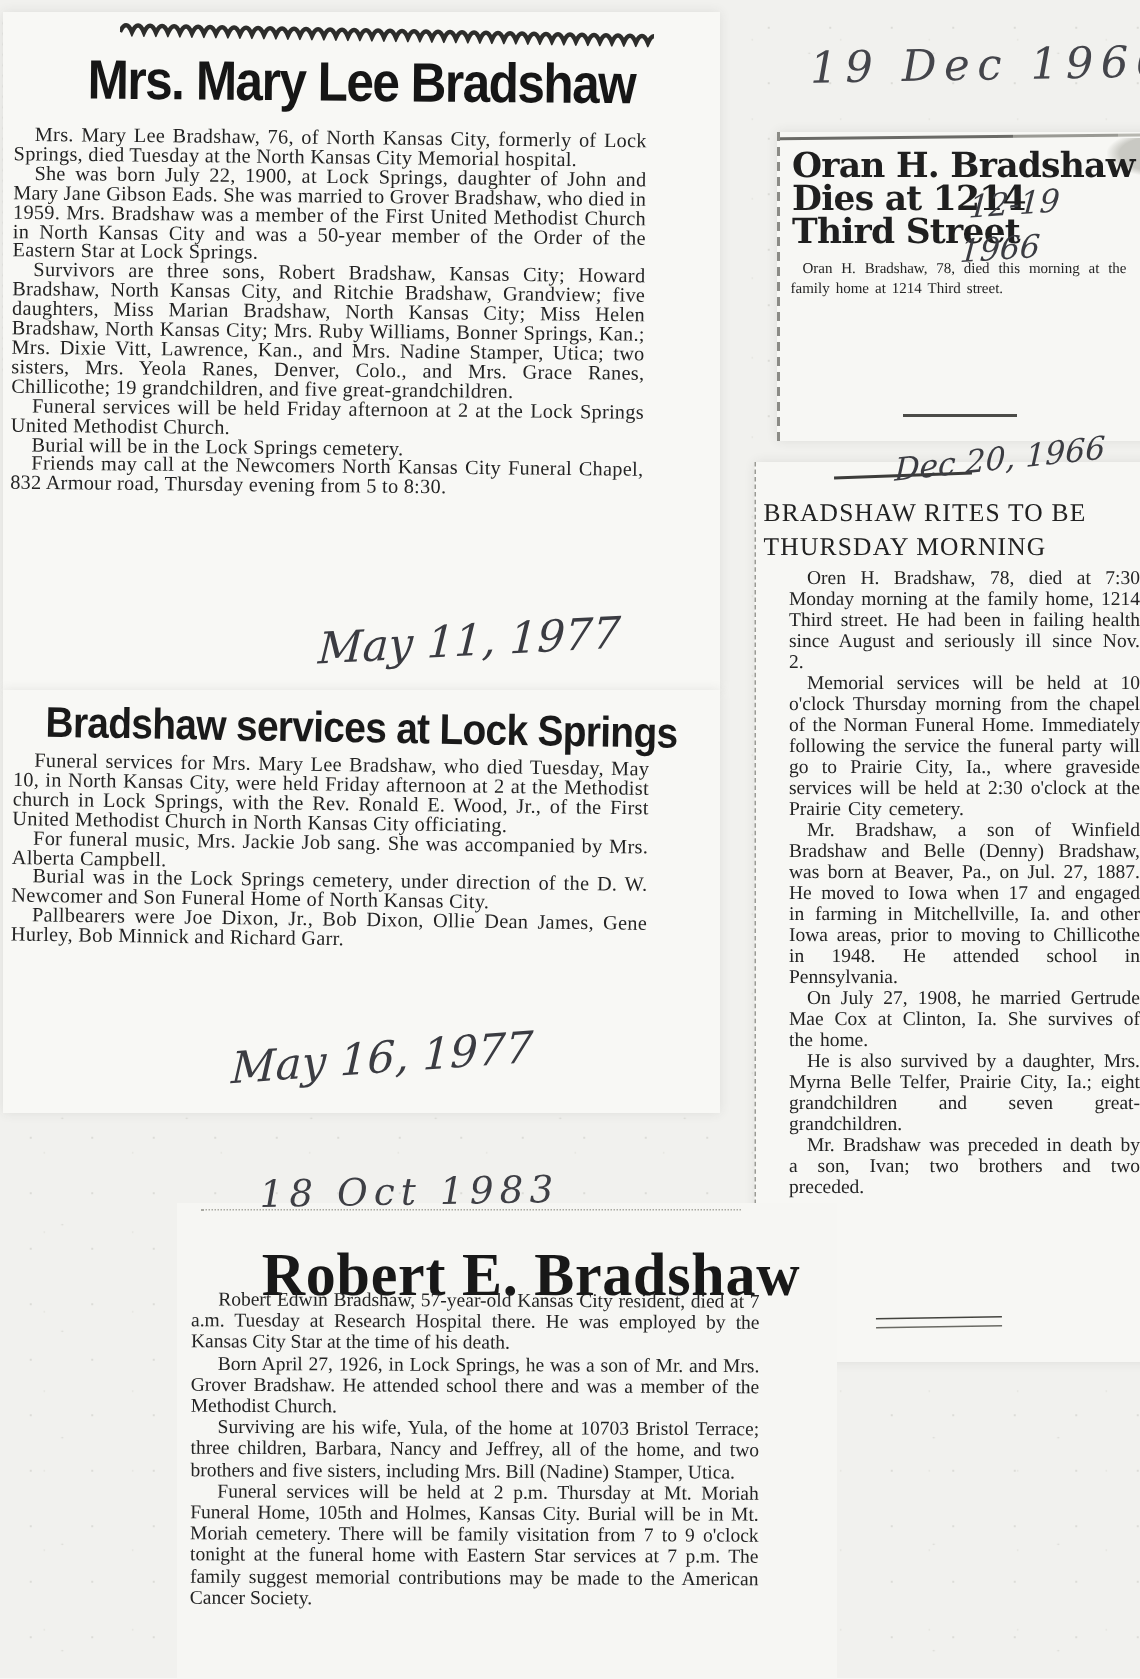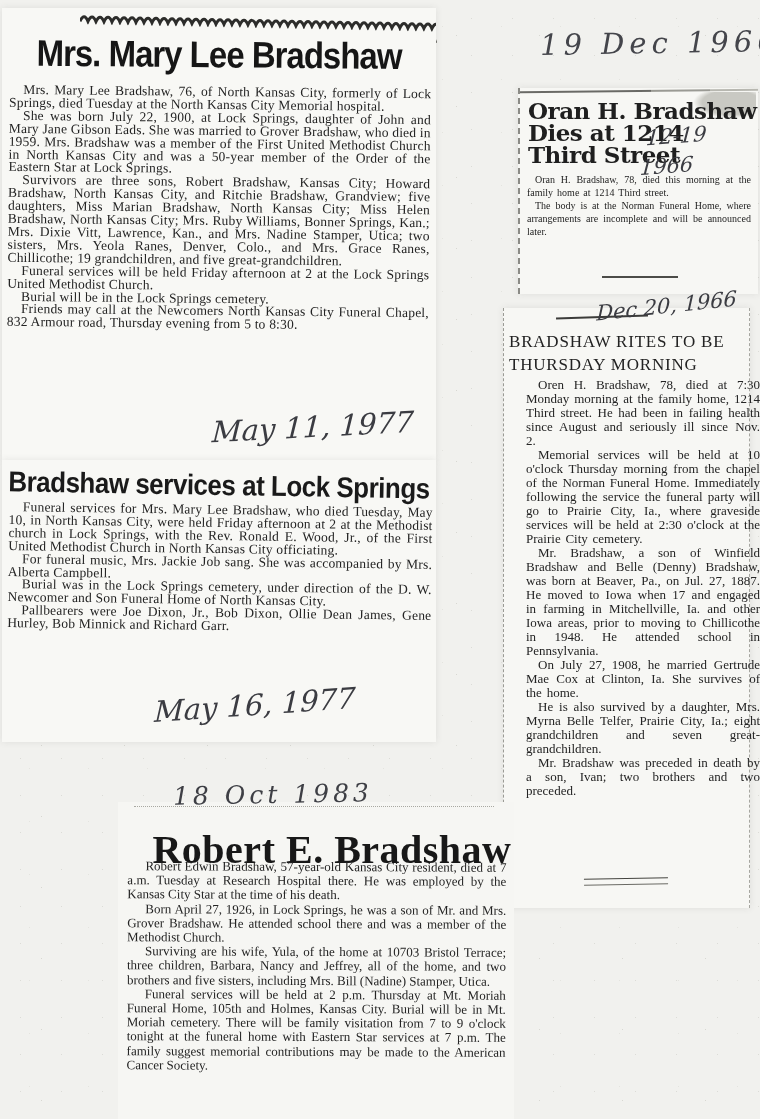--- a/index.html
+++ b/index.html
@@ -7,21 +7,21 @@
     position:relative;width:760px;height:1119px;overflow:hidden;
     background-color:#f1f1ee;
     background-image:
       radial-gradient(#dcdcd7 0.6px, transparent 0.9px),
       radial-gradient(#e4e4df 0.5px, transparent 0.8px),
       radial-gradient(#d8d8d2 0.5px, transparent 0.8px);
     background-size:41px 37px, 59px 53px, 83px 71px;
     font-family:"Liberation Serif", serif;
     color:#262626;
   }
-  .clip{position:absolute;background:#f8f8f5;box-shadow:0 0 7px rgba(60,60,55,0.10);}
+  .clip{position:absolute;background:#f8f8f5;box-shadow:0 0 7px rgba(60,60,55,0.10);padding-left:44px;}
   .body-text{position:absolute;text-align:justify;color:#242424;}
   .body-text p{margin:0;text-indent:14px;}
   .hand{
     position:absolute;font-family:"DejaVu Serif", serif;font-style:italic;
     color:#3b3c42;white-space:nowrap;
   }
   
   .clip1{left:2px;top:8px;width:434px;height:452px;}
   .clip1 .scallop{position:absolute;left:78px;top:8px;width:356px;height:12px;transform:rotate(1.2deg);}
   .clip1 h1{
@@ -125,21 +125,20 @@
     <div class="smudge"></div>
     <h1>
       <span>Oran H. Bradshaw</span>
       <span>Dies at 1214</span>
       <span>Third Street</span>
     </h1>
     <div class="hand hand12">12-19</div>
     <div class="hand hand66">1966</div>
     <div class="body-text">
       <p>Oran H. Bradshaw, 78, died this morning at the family home at 1214 Third street.</p>
-      <p>The body is at the Norman Funeral Home, where arrangements are incomplete and will be announced later.</p>
     </div>
     <div class="rule"></div>
   </div>
 
   <div class="clip clip4">
     <div class="topdash"></div>
     <div class="hand">Dec 20, 1966</div>
     <h1>
       <span>BRADSHAW RITES TO BE</span>
       <span>THURSDAY MORNING</span>

